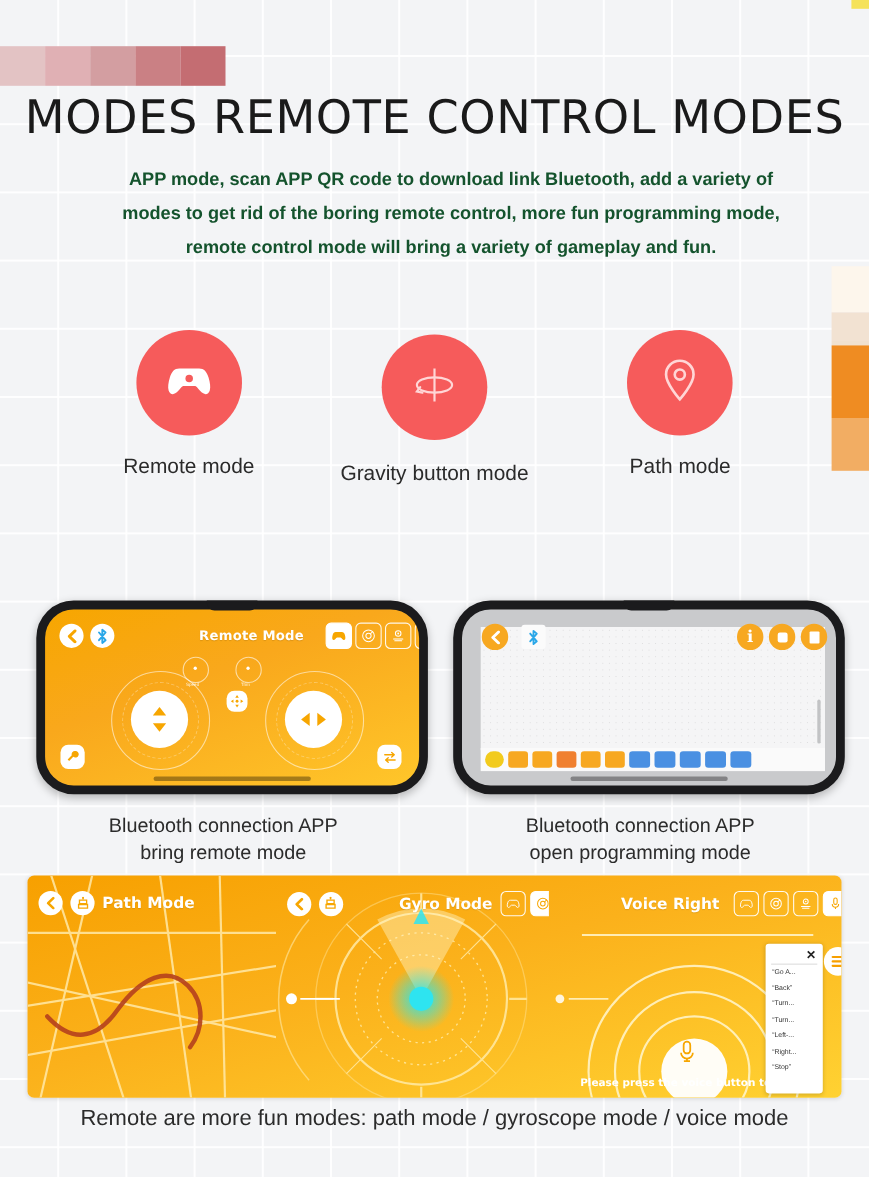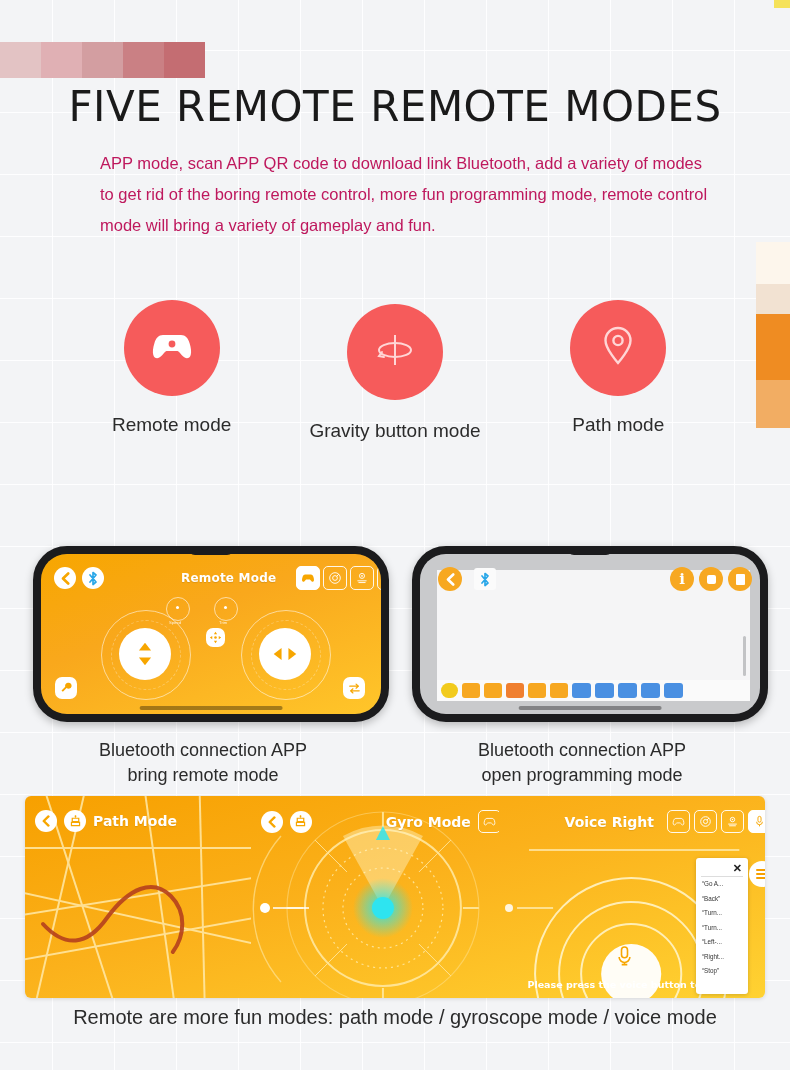--- a/index.html
+++ b/index.html
@@ -34,21 +34,21 @@
   
   .h1{
     position:absolute;left:0;right:0;top:82px;
     text-align:center;
     font-size:42px;letter-spacing:.5px;
     color:#1a1a1a;font-weight:400;
     font-family:"DejaVu Sans", sans-serif;
   }
   .lead{
     position:absolute;left:100px;width:620px;top:148px;
-    font-size:16.5px;line-height:31px;color:#be185d;font-weight:400;
+    font-size:16.5px;line-height:31px;color:#14532d;font-weight:700;text-align:center;
   }
 
   
   #modes{position:absolute;left:60px;top:300px;width:670px;display:flex;}
   .mode{flex:1;display:flex;flex-direction:column;align-items:center;}
   .mode .disc{
     width:96px;height:96px;border-radius:50%;
     display:flex;align-items:center;justify-content:center;
   }
   .mode .cap{margin-top:18px;font-size:19px;color:#2b2b2b;white-space:nowrap;}
@@ -171,21 +171,21 @@
   <div id="rightcol">
       <i style="background: rgb(253, 246, 236); height: 42px;"></i>
       <i style="background: rgb(242, 226, 210); height: 26px;"></i>
       <i style="background: rgb(240, 225, 207); height: 4px;"></i>
       <i style="background: rgb(239, 140, 34); height: 66px;"></i>
       <i style="background: rgb(242, 173, 99); height: 48px;"></i>
     </div>
 
   <div id="corner" style="background: rgb(245, 226, 90);"></div>
 
-  <div class="h1">FIVE REMOTE REMOTE MODES</div>
+  <div class="h1">MODES REMOTE CONTROL MODES</div>
   <div class="lead">APP mode, scan APP QR code to download link Bluetooth, add a variety of modes to get rid of the boring remote control, more fun programming mode, remote control mode will bring a variety of gameplay and fun.</div>
 
   <div id="modes">
 
     <div class="mode m1">
       <div class="disc" style="background:#f65b5b">
         <span>
           <svg width="44" height="32" viewBox="0 0 44 32">
               <path fill="#fff" d="M13 5h18c4.5 0 7 3 8.6 8.2 1.4 4.6 2 8.8 1.1 11.8-.9 3-3.6 4.2-6 2.6-2-1.3-3.8-3.3-5.2-5.1-.8-1-1.6-1.5-2.7-1.5h-9.6c-1.1 0-1.9.5-2.7 1.5-1.4 1.8-3.2 3.8-5.2 5.1-2.4 1.6-5.1.4-6-2.6-.9-3-.3-7.2 1.1-11.8C6 8 8.5 5 13 5z"></path>
               <circle cx="22" cy="14" r="3.4" fill="#f65b5b"></circle>
@@ -427,21 +427,21 @@
           <svg width="10" height="12" viewBox="0 0 11 13">
               <path d="M8.2 1.5 L3 6.5 L8.2 11.5" fill="none" stroke="#f7a600" stroke-width="2.6" stroke-linecap="round" stroke-linejoin="round"></path>
             </svg>
         </div>
         <div class="circ">
           <svg width="13" height="13" viewBox="0 0 16 16">
               <path d="M8 1 v2 M4 4 h8 v4 H4z M3 9 h10 v4 H3z" fill="none" stroke="#f7a600" stroke-width="1.5"></path>
               <circle cx="8" cy="1.3" r="1.1" fill="#f7a600"></circle>
             </svg>
         </div>
-        <div class="bttl" style="margin-left:67px">Gyro Mode</div>
+        <div class="bttl" style="margin-left:44px">Gyro Mode</div>
         <div class="bchips">
           <div class="bchip">
             <svg width="13" height="9" viewBox="0 0 44 32">
                 <path fill="none" stroke="#fff" stroke-width="3" d="M13 5h18c4.5 0 7 3 8.6 8.2 1.4 4.6 2 8.8 1.1 11.8-.9 3-3.6 4.2-6 2.6-2-1.3-3.8-3.3-5.2-5.1-.8-1-1.6-1.5-2.7-1.5h-9.6c-1.1 0-1.9.5-2.7 1.5-1.4 1.8-3.2 3.8-5.2 5.1-2.4 1.6-5.1.4-6-2.6-.9-3-.3-7.2 1.1-11.8C6 8 8.5 5 13 5z"></path>
               </svg>
           </div>
           <div class="bchip on">
             <svg width="13" height="13" viewBox="0 0 20 20">
                 <circle cx="10" cy="10" r="7.4" fill="none" stroke="#f7a600" stroke-width="1.4"></circle>
                 <circle cx="10" cy="10" r="3.2" fill="none" stroke="#f7a600" stroke-width="1.4"></circle>

